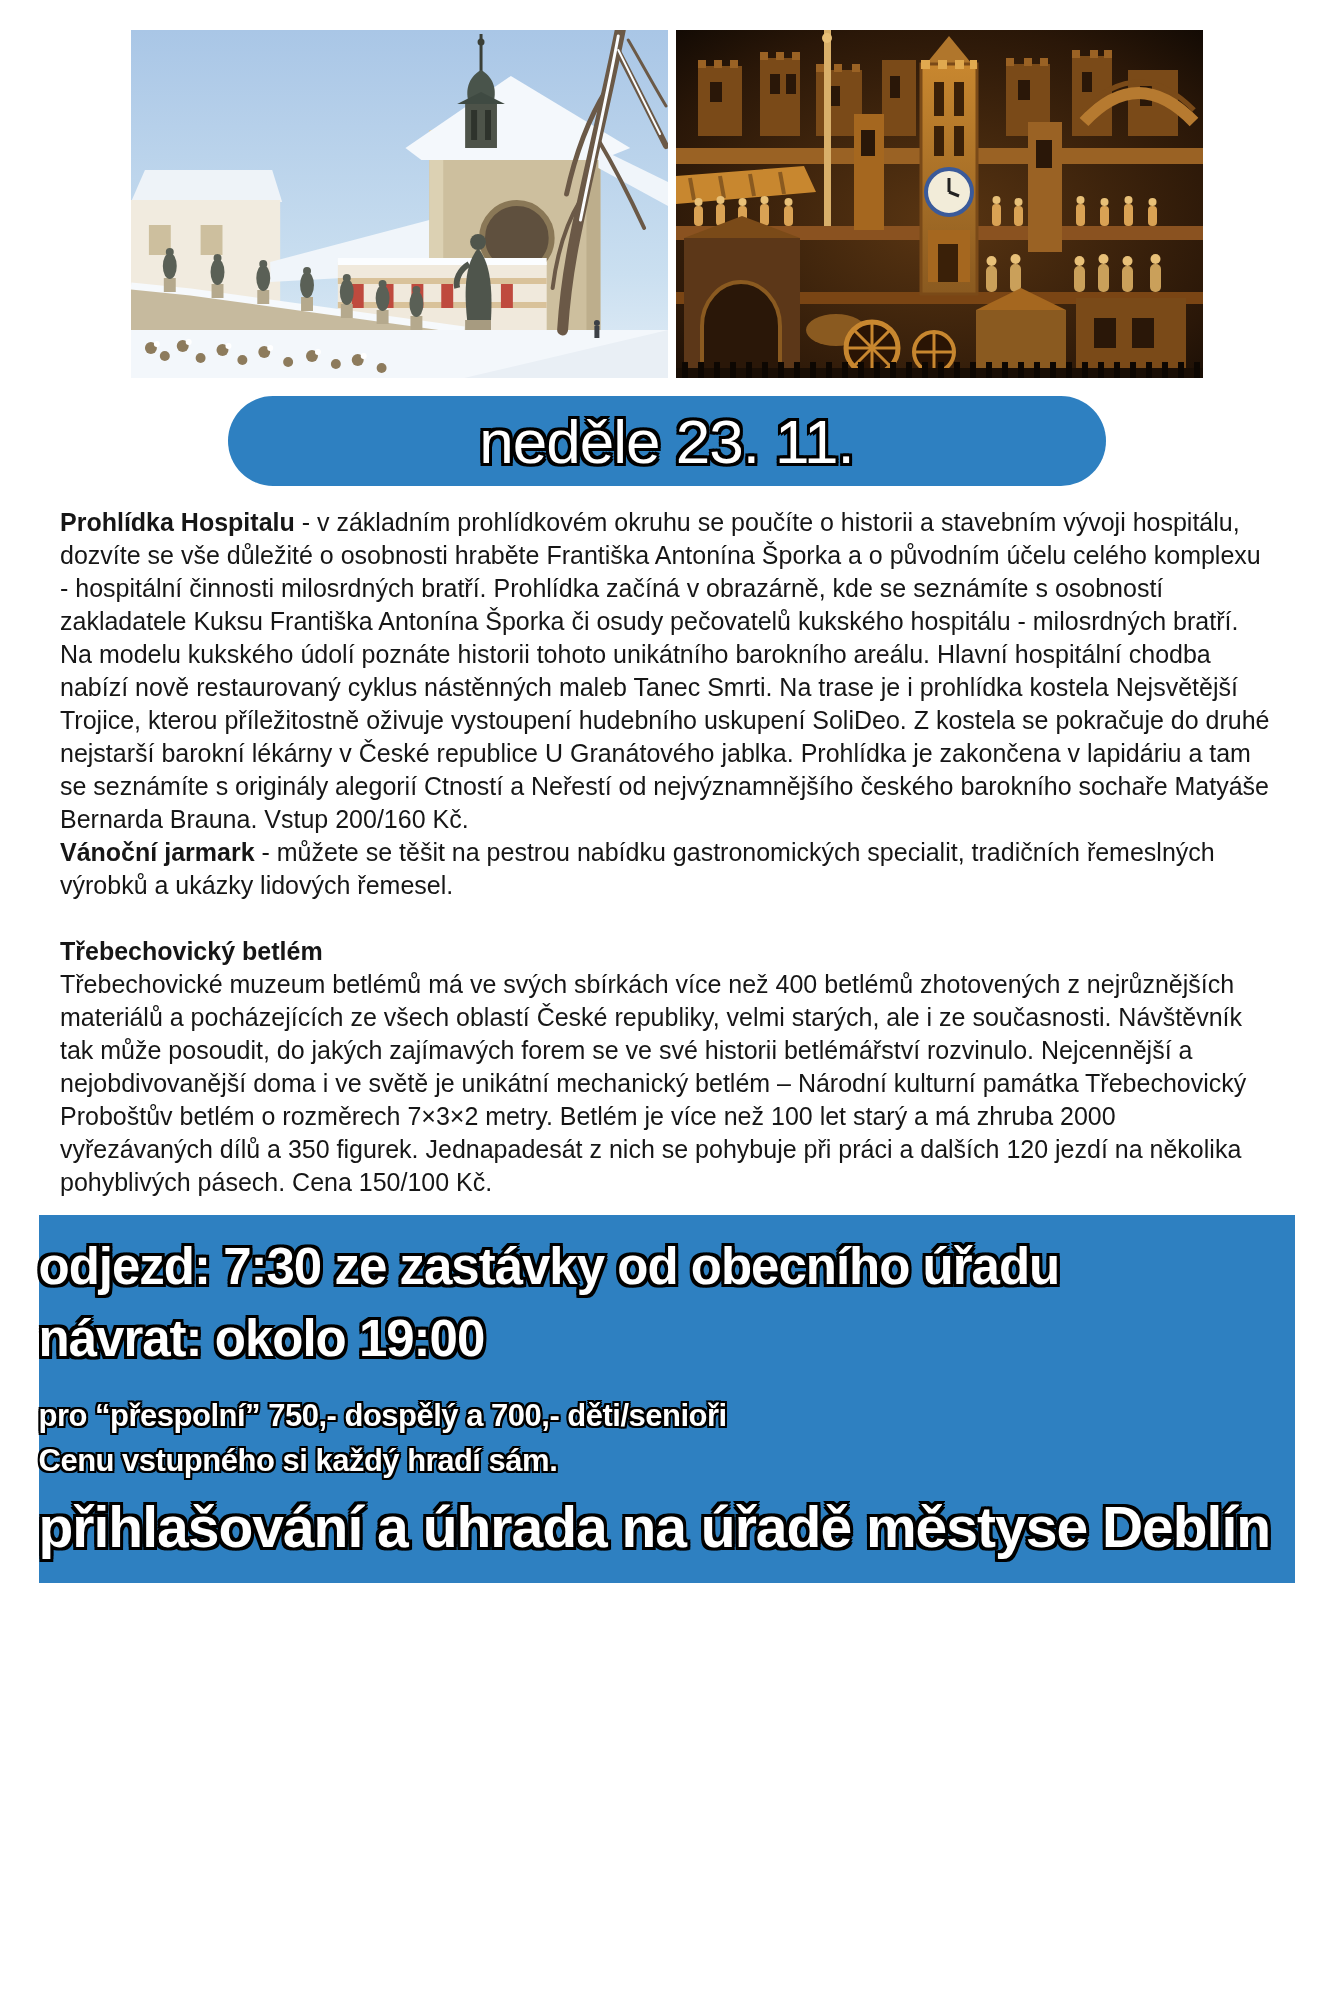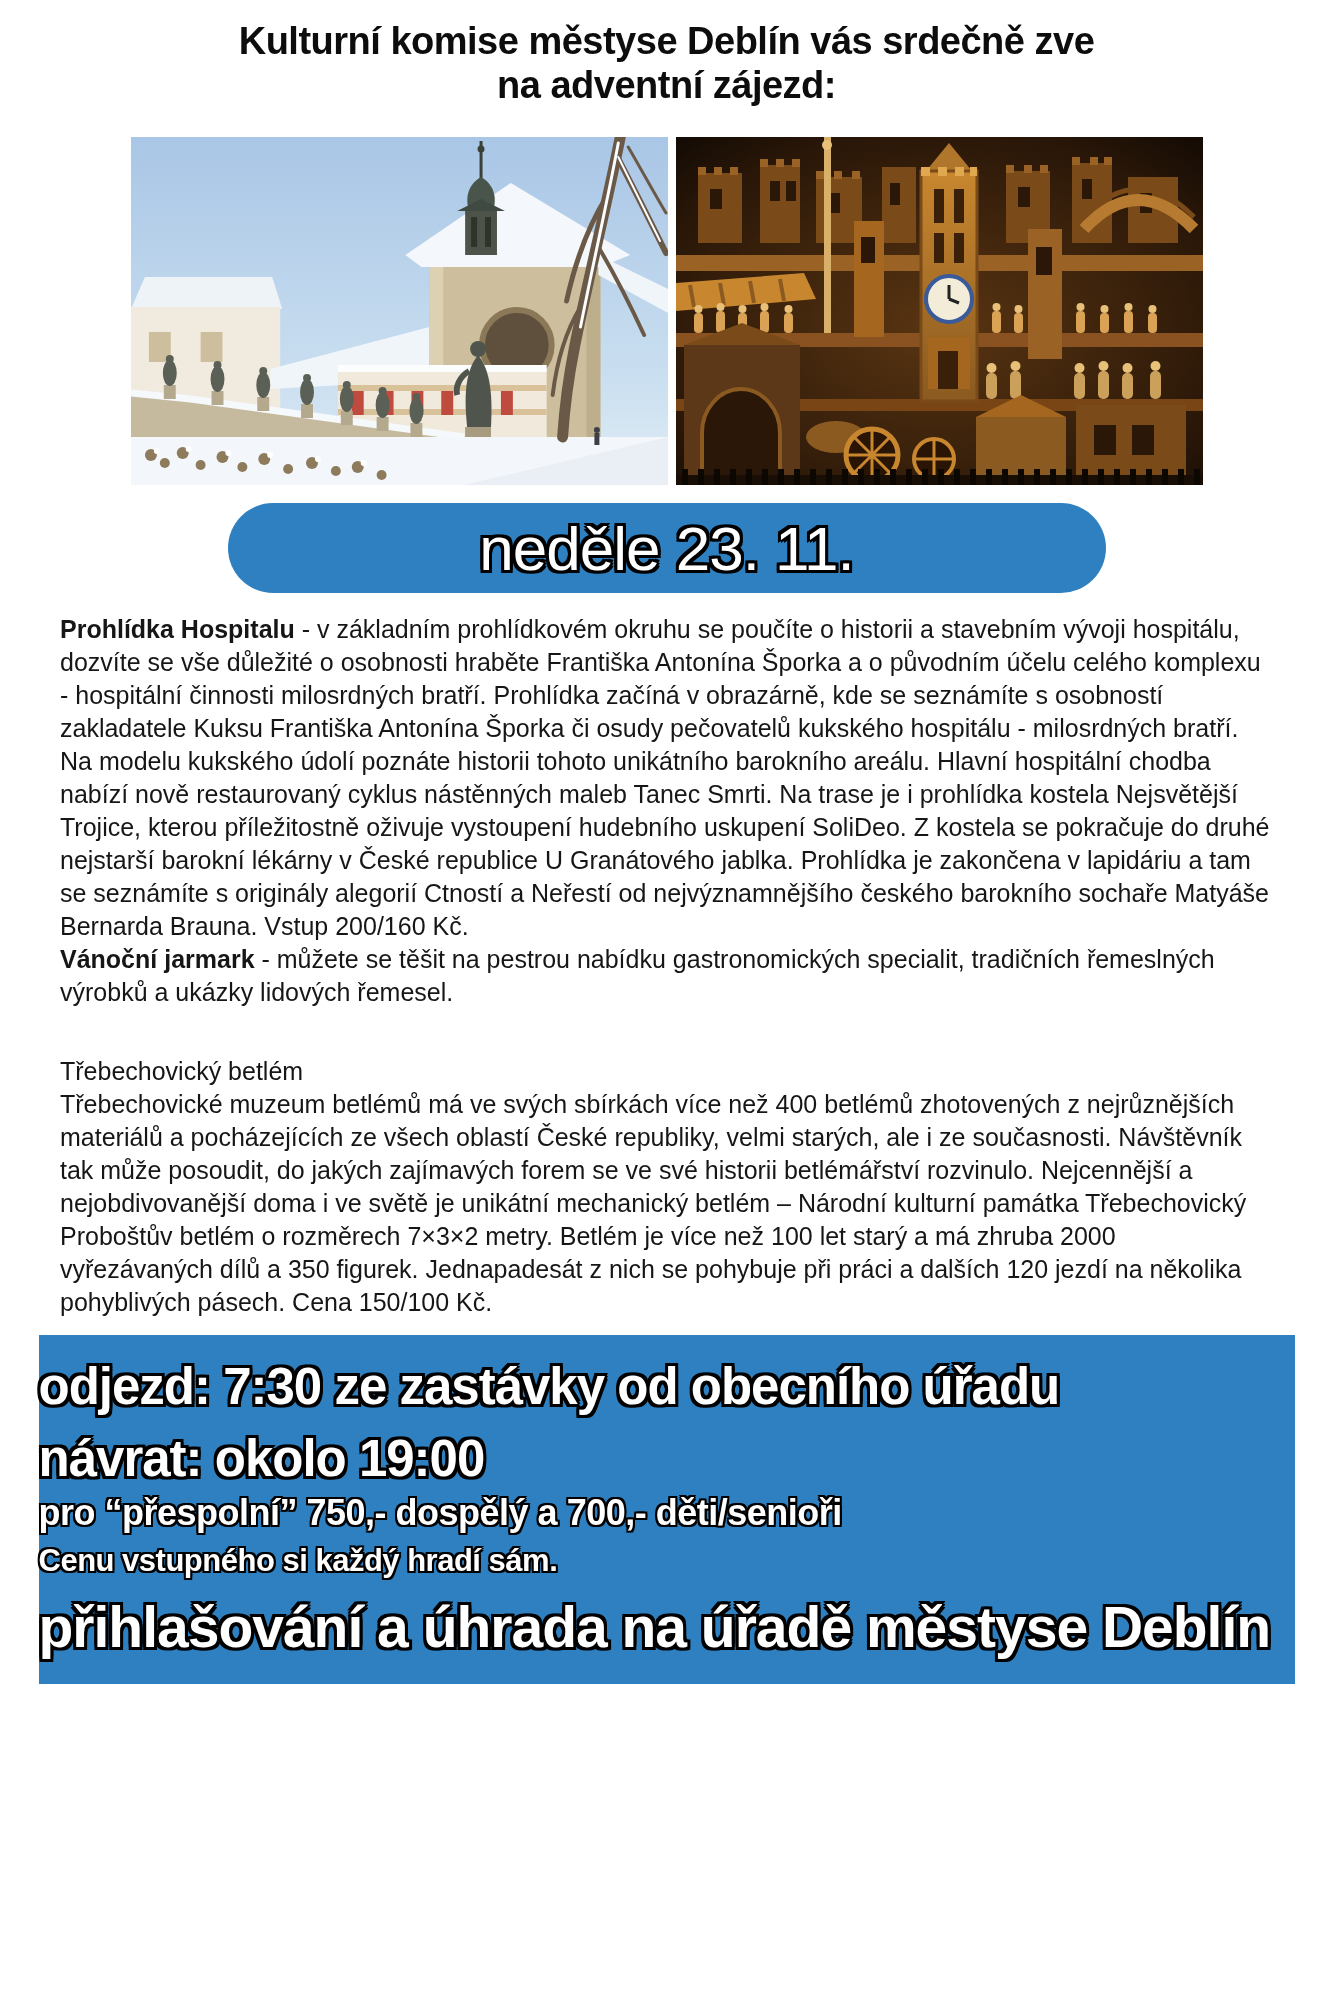--- a/index.html
+++ b/index.html
@@ -63,21 +63,21 @@
   }
   
   .body-text{
     margin-top:20px;
     padding:0 60px;
     font-size:25px;
     line-height:33px;
     text-align:left;
   }
   .body-text p{margin:0;}
-  .body-text .h2{font-weight:normal;margin-top:46px;}
+  .body-text .h2{font-weight:bold;margin-top:33px;}
   .lead{font-weight:bold;}
   
   .footer-box{
     width:1256px;
     margin:16px auto 0;
     background:#2e80c1;
     text-align:left;
     padding:20px 0 22px;
   }
   .ob{
@@ -88,33 +88,29 @@
   }
   .ob-sm{
     color:#ffffff;font-weight:800;letter-spacing:-0.5px;
     text-shadow:
       -2px 0 0 #000, 2px 0 0 #000, 0 -2px 0 #000, 0 2px 0 #000,
       -2px -2px 0 #000, 2px -2px 0 #000, -2px 2px 0 #000, 2px 2px 0 #000;
   }
   .f-line1,.f-line2{font-size:51px;line-height:1.25;}
   .f-line2{margin-top:8px;}
   .f-line3{font-size:39px;line-height:1.2;margin-top:26px;}
-  .f-line4{font-size:36px;line-height:1.2;margin-top:0;}
+  .f-line4{font-size:31px;line-height:1.2;margin-top:26px;}
   .f-line5{font-size:31px;line-height:1.2;margin-top:8px;}
   .f-line6{font-size:57px;line-height:1.2;margin-top:14px;}
 </style>
 </head>
 <body>
 
 <div class="page">
 
-  <div class="header">
-    <div>Kulturní komise městyse Deblín vás srdečně zve</div>
-    <div>na adventní zájezd:</div>
-  </div>
 
 
   <div class="photos">
 
     <div class="photo left">
       <svg viewBox="0 0 540 348" preserveAspectRatio="none" aria-hidden="true">
         <defs>
           <linearGradient id="skyG" x1="0" y1="0" x2="0" y2="1">
             <stop offset="0" stop-color="#a9c6e6"></stop>
             <stop offset="0.7" stop-color="#cadff0"></stop>

